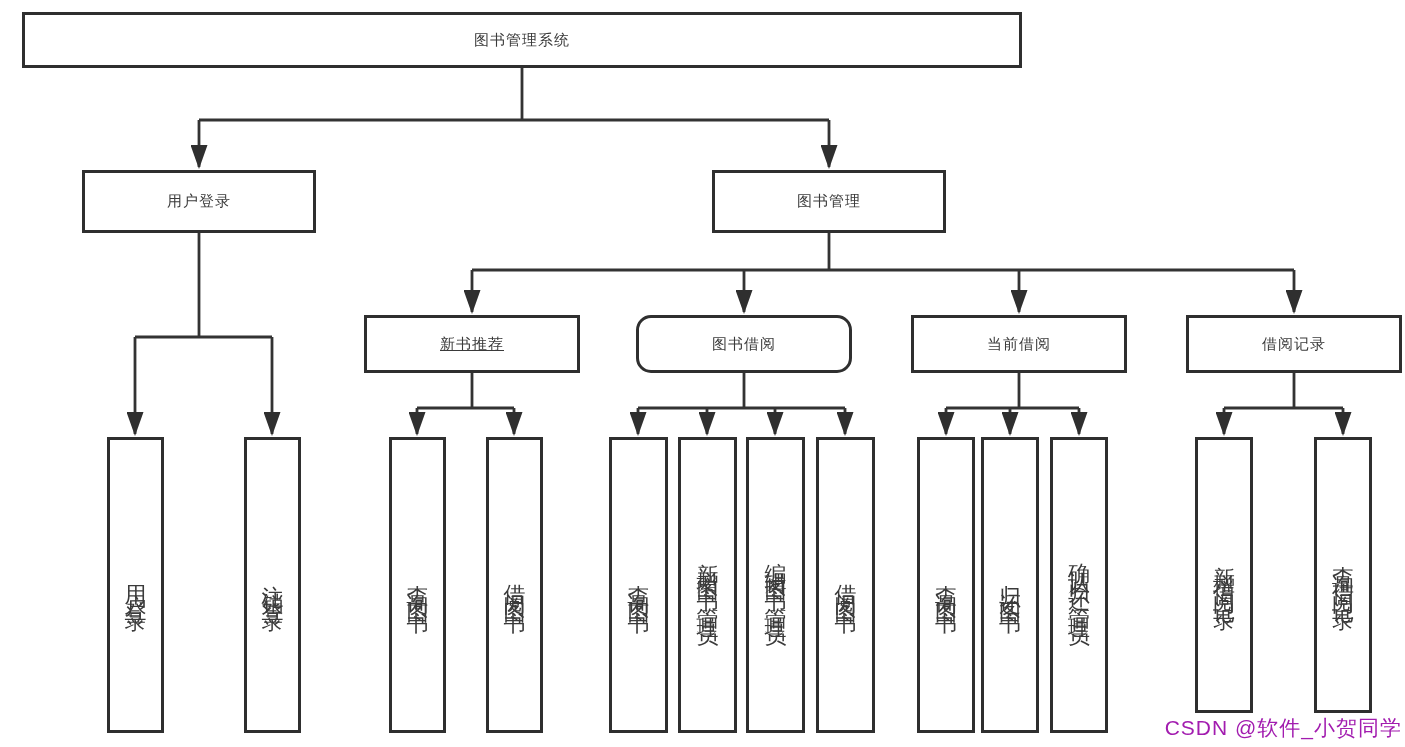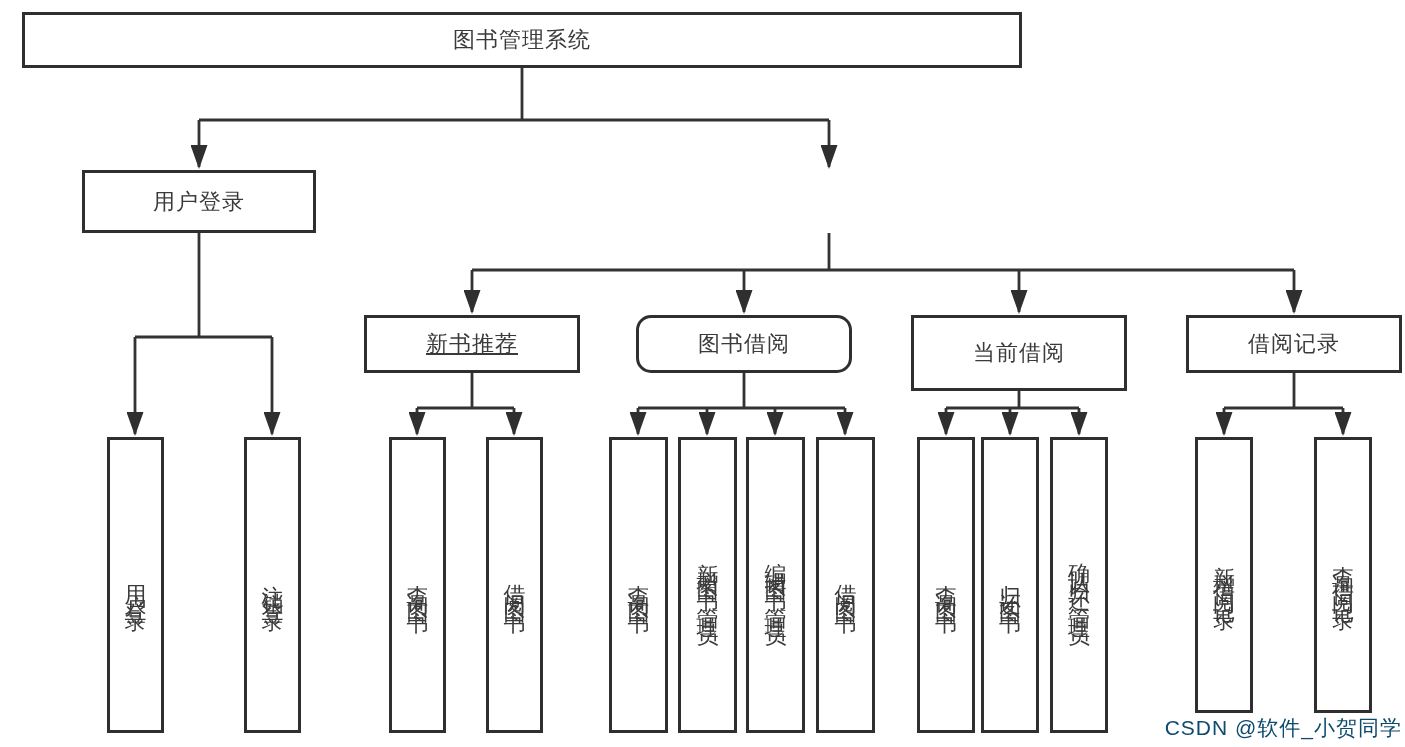--- a/index.html
+++ b/index.html
@@ -20,36 +20,36 @@
   .node {
     position: absolute;
     box-sizing: border-box;
     border: 3px solid #2f2f2f;
     background: #ffffff;
     display: flex;
     align-items: center;
     justify-content: center;
     color: #3a3a3a;
   }
-  .hbox { font-size: 22px; letter-spacing: 1px; }
+  .hbox { font-size: 15px; letter-spacing: 1px; }
   .vbox { font-size: 22px; }
   .vbox .vtext {
     writing-mode: vertical-rl;
     text-orientation: mixed;
     letter-spacing: 9px;
     line-height: 1;
     white-space: nowrap;
   }
   .watermark {
     position: absolute;
     right: 3px;
     bottom: 5px;
     font-size: 21px;
     letter-spacing: 1px;
-    color: #0c4a6e;
+    color: #a21caf;
     z-index: 20;
     text-shadow: 0 0 2px rgba(255,255,255,0.9);
   }
 </style>
 </head>
 <body>
 
 <div id="stage">
 
   <svg id="connectors" viewBox="0 0 1405 747" xmlns="http://www.w3.org/2000/svg">
@@ -102,28 +102,31 @@
     </g>
   </svg>
 
   <div class="node hbox" style="left:22px;top:12px;width:1000px;height:56px;">
     <span>图书管理系统</span>
   </div>
 
   <div class="node hbox" style="left:82px;top:170px;width:234px;height:63px;">
     <span>用户登录</span>
   </div>
+  <div class="node hbox" style="left:712px;top:170px;width:234px;height:63px;">
+    <span>图书管理</span>
+  </div>
 
   <div class="node hbox" style="left:364px;top:315px;width:216px;height:58px;text-decoration:underline;">
     <span>新书推荐</span>
   </div>
   <div class="node hbox" style="left:636px;top:315px;width:216px;height:58px;border-radius:15px;">
     <span>图书借阅</span>
   </div>
-  <div class="node hbox" style="left:911px;top:315px;width:216px;height:76px;text-align:right;">
+  <div class="node hbox" style="left:911px;top:315px;width:216px;height:58px;text-align:right;">
     <span>当前借阅</span>
   </div>
   <div class="node hbox" style="left:1186px;top:315px;width:216px;height:58px;">
     <span>借阅记录</span>
   </div>
 
   <div class="node vbox" style="left:107px;top:437px;width:57px;height:296px;">
     <span class="vtext">用户登录</span>
   </div>
   <div class="node vbox" style="left:244px;top:437px;width:57px;height:296px;">

